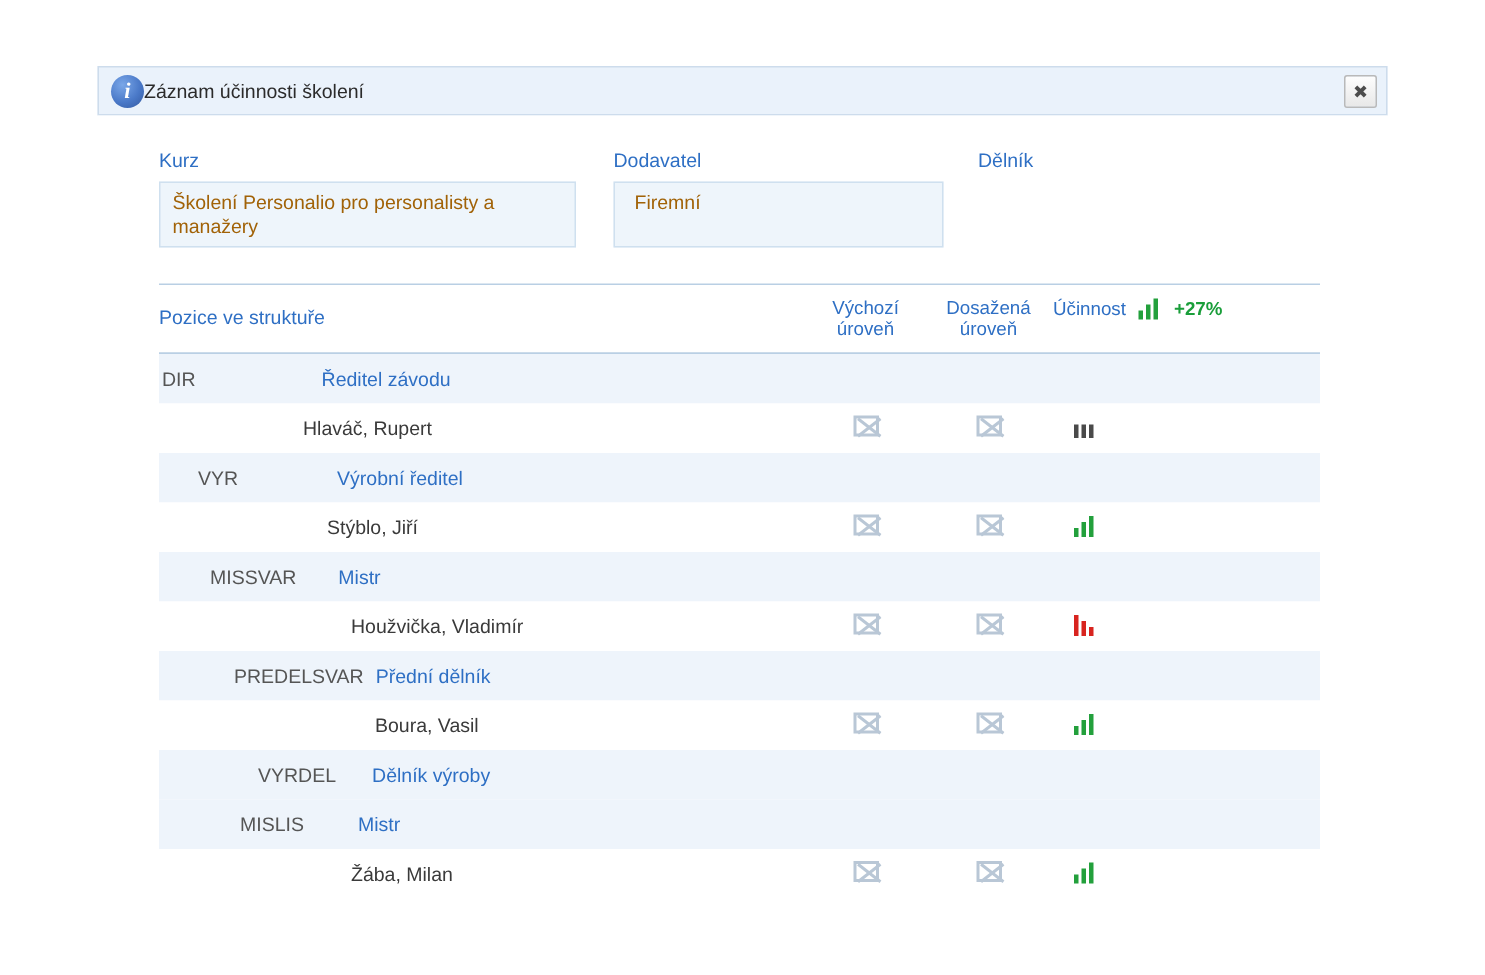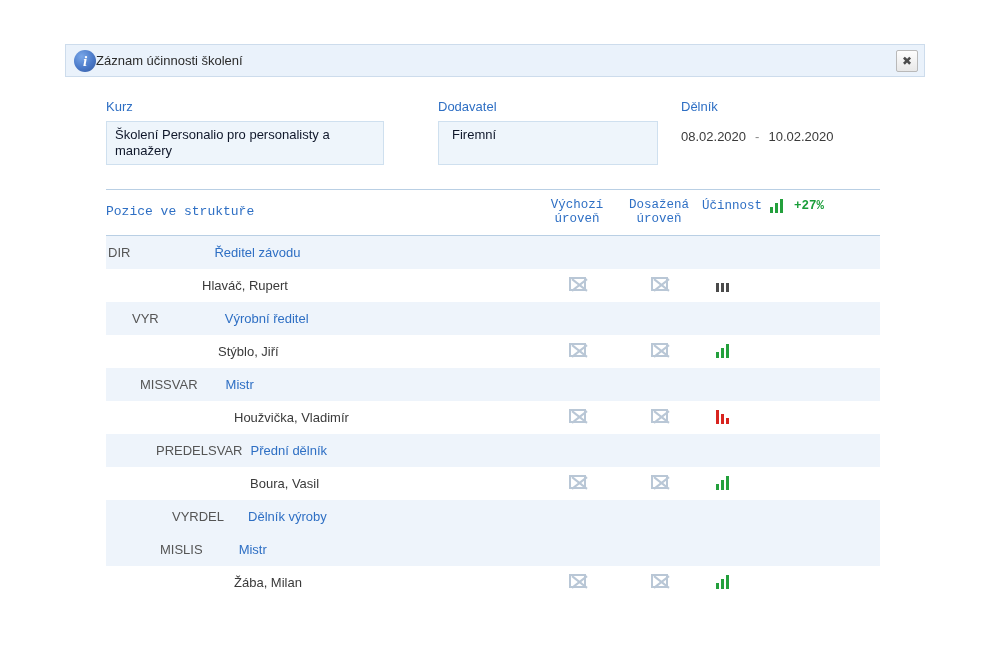--- a/index.html
+++ b/index.html
@@ -71,35 +71,35 @@
     background: #ffffff;
   }
   .fields {
     display: flex;
     padding: 22px 0 0 0;
     margin-left: 41px;
   }
   .field {
     box-sizing: border-box;
   }
-  .field.kurz { width: 332px; }
+  .field.kurz { width: 303px; }
   .field.dod  { width: 243px; }
   .field.term { width: 240px; }
   .field-label {
     color: #2e6fc4;
     font-size: 13px;
     margin-bottom: 7px;
   }
   .field-box {
     background: #eef5fb;
     border: 1px solid #cfe0ef;
     min-height: 44px;
     padding: 5px 8px;
     font-size: 13px;
-    color: #0f172a;
+    color: #a16207;
     line-height: 16px;
     box-sizing: border-box;
   }
   .field.kurz .field-box { width: 278px; }
   .field.dod .field-box  { width: 220px; padding-left: 13px; }
   .term-values {
     font-size: 13px;
     color: #3a3a3a;
     padding-top: 8px;
     display: flex;
@@ -117,21 +117,20 @@
   .grid thead th {
     border-top: 1px solid #b9cfe4;
     border-bottom: 1px solid #b9cfe4;
     font-weight: normal;
     color: #2e6fc4;
     font-size: 12.5px;
     padding: 8px 0 9px 0;
     vertical-align: top;
     text-align: center;
     line-height: 14px;
-    font-family: Liberation Mono, monospace;
   }
   .grid thead th.left {
     text-align: left;
     padding-left: 0;
     vertical-align: middle;
     font-size: 13px;
   }
   .grid tbody td {
     height: 31px;
     font-size: 13px;
@@ -224,25 +223,20 @@
       <div class="field kurz">
         <div class="field-label">Kurz</div>
         <div class="field-box">Školení Personalio pro personalisty a manažery</div>
       </div>
       <div class="field dod">
         <div class="field-label">Dodavatel</div>
         <div class="field-box">Firemní</div>
       </div>
       <div class="field term">
         <div class="field-label">Dělník</div>
-        <div class="term-values">
-          <span>08.02.2020</span>
-          <span class="term-dash">-</span>
-          <span>10.02.2020</span>
-        </div>
       </div>
     </div>
 
     <table class="grid">
       <colgroup>
         <col style="width:430px">
         <col style="width:82px">
         <col style="width:82px">
         <col style="width:180px">
       </colgroup>

